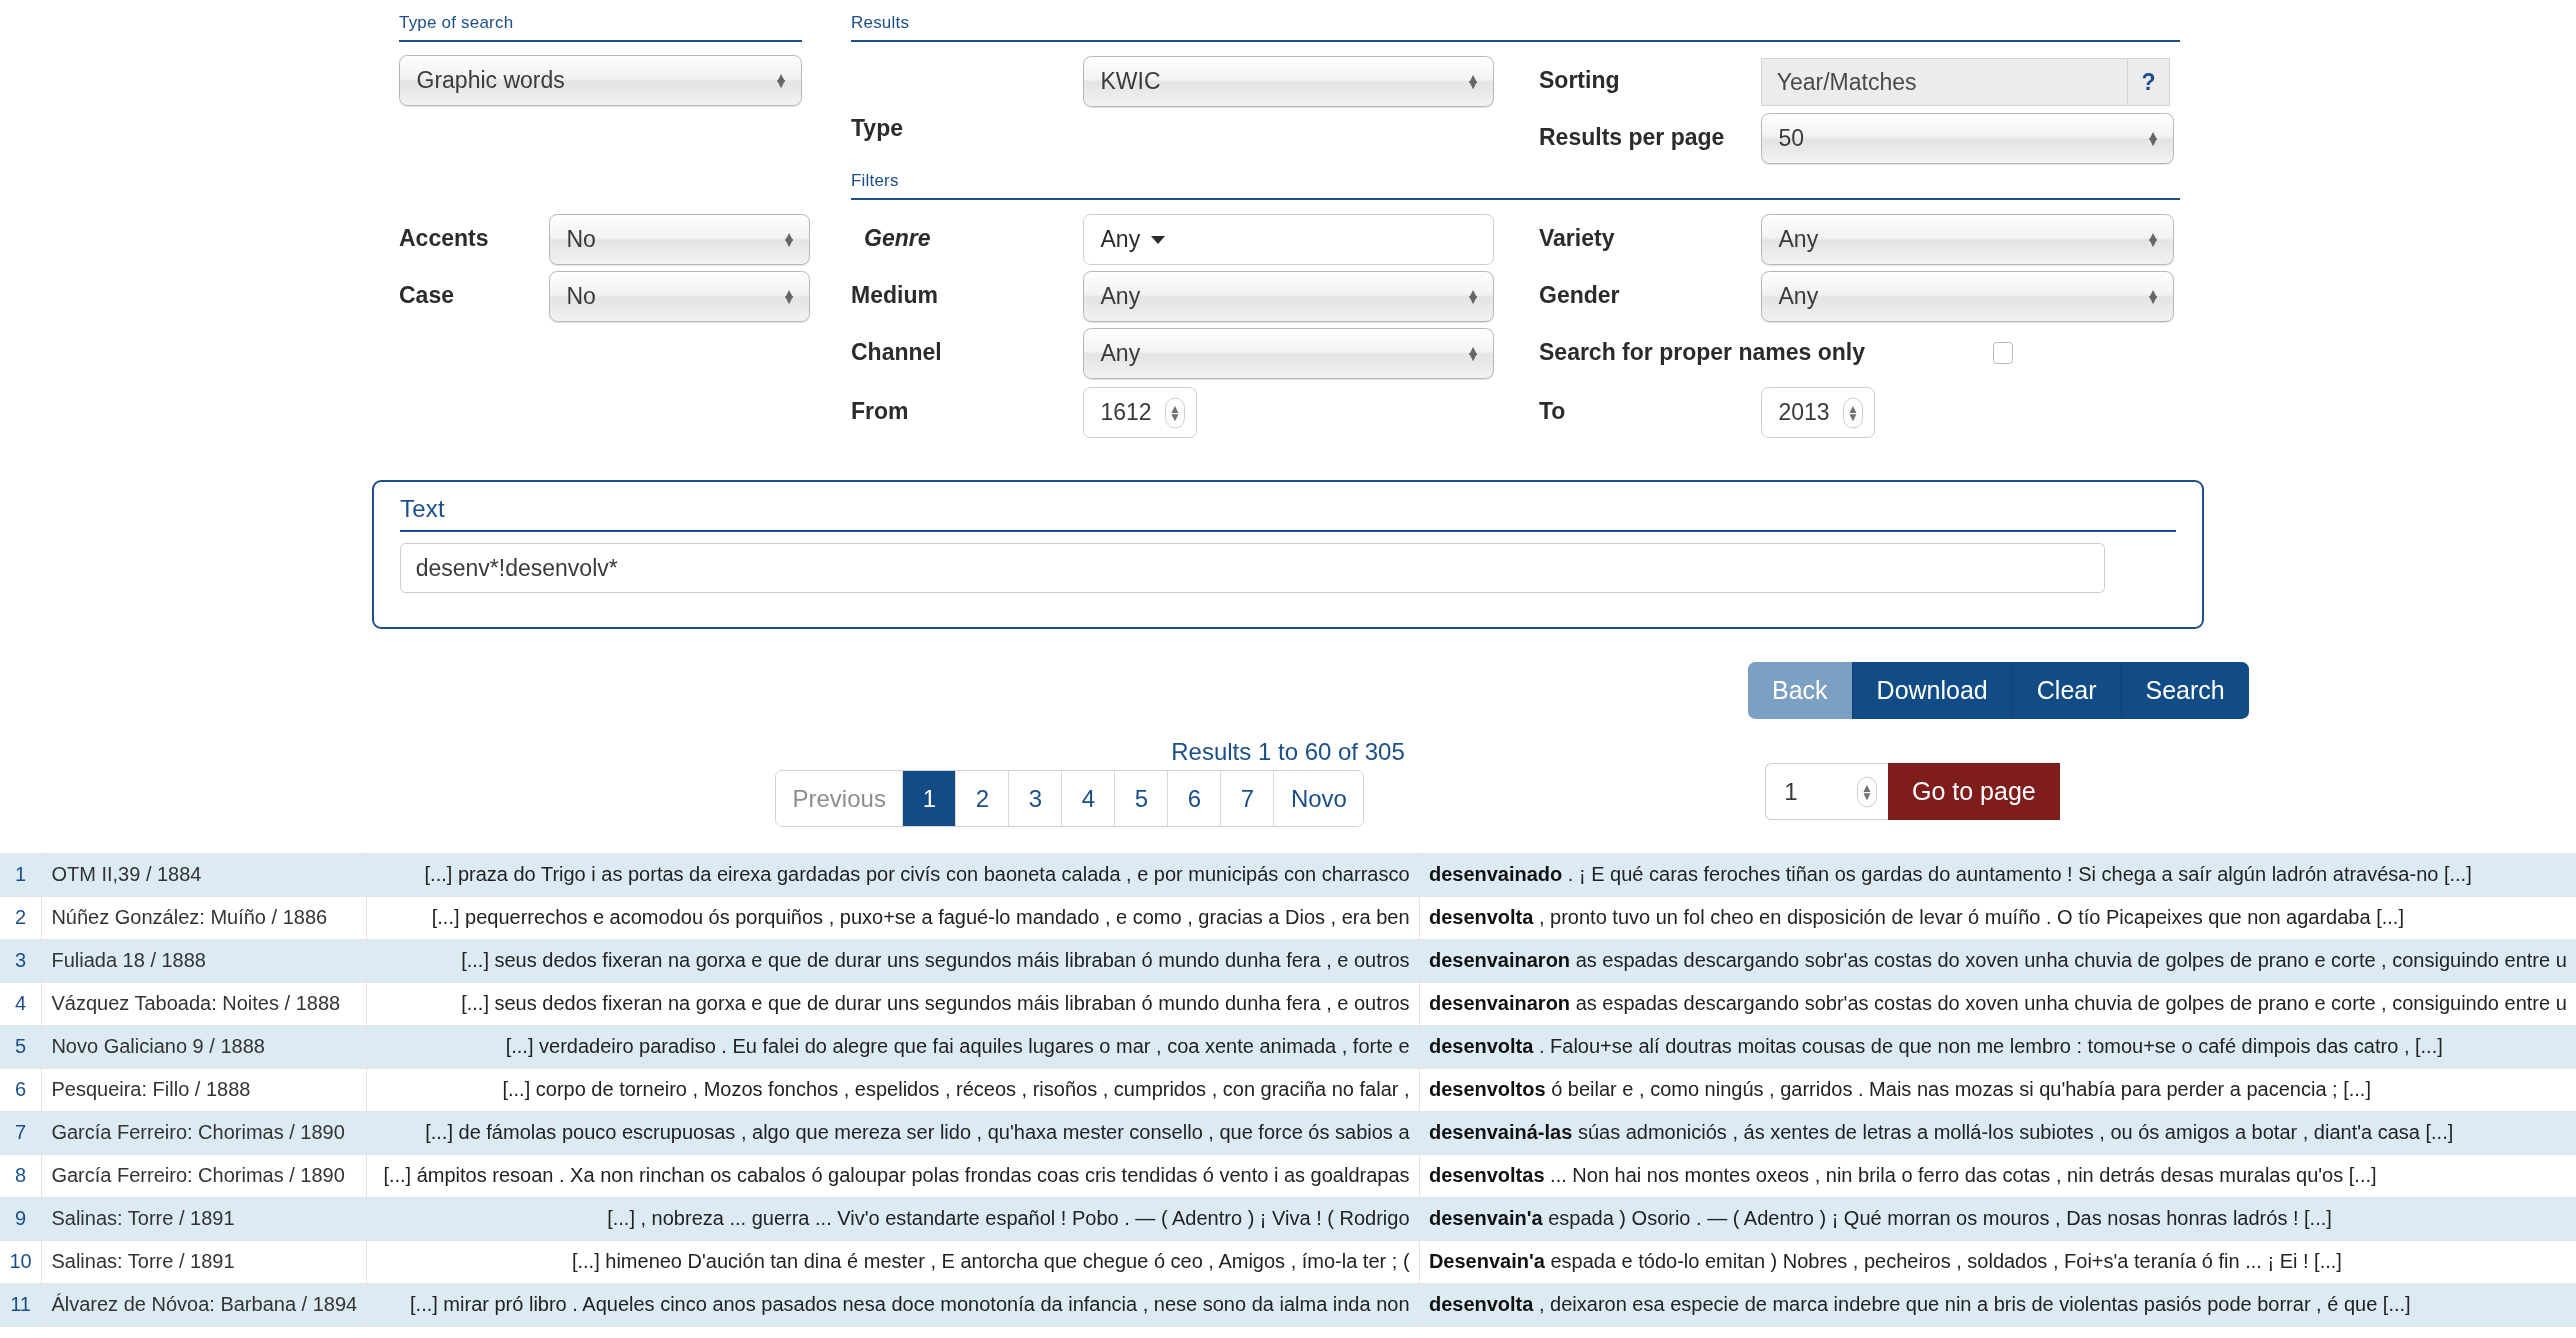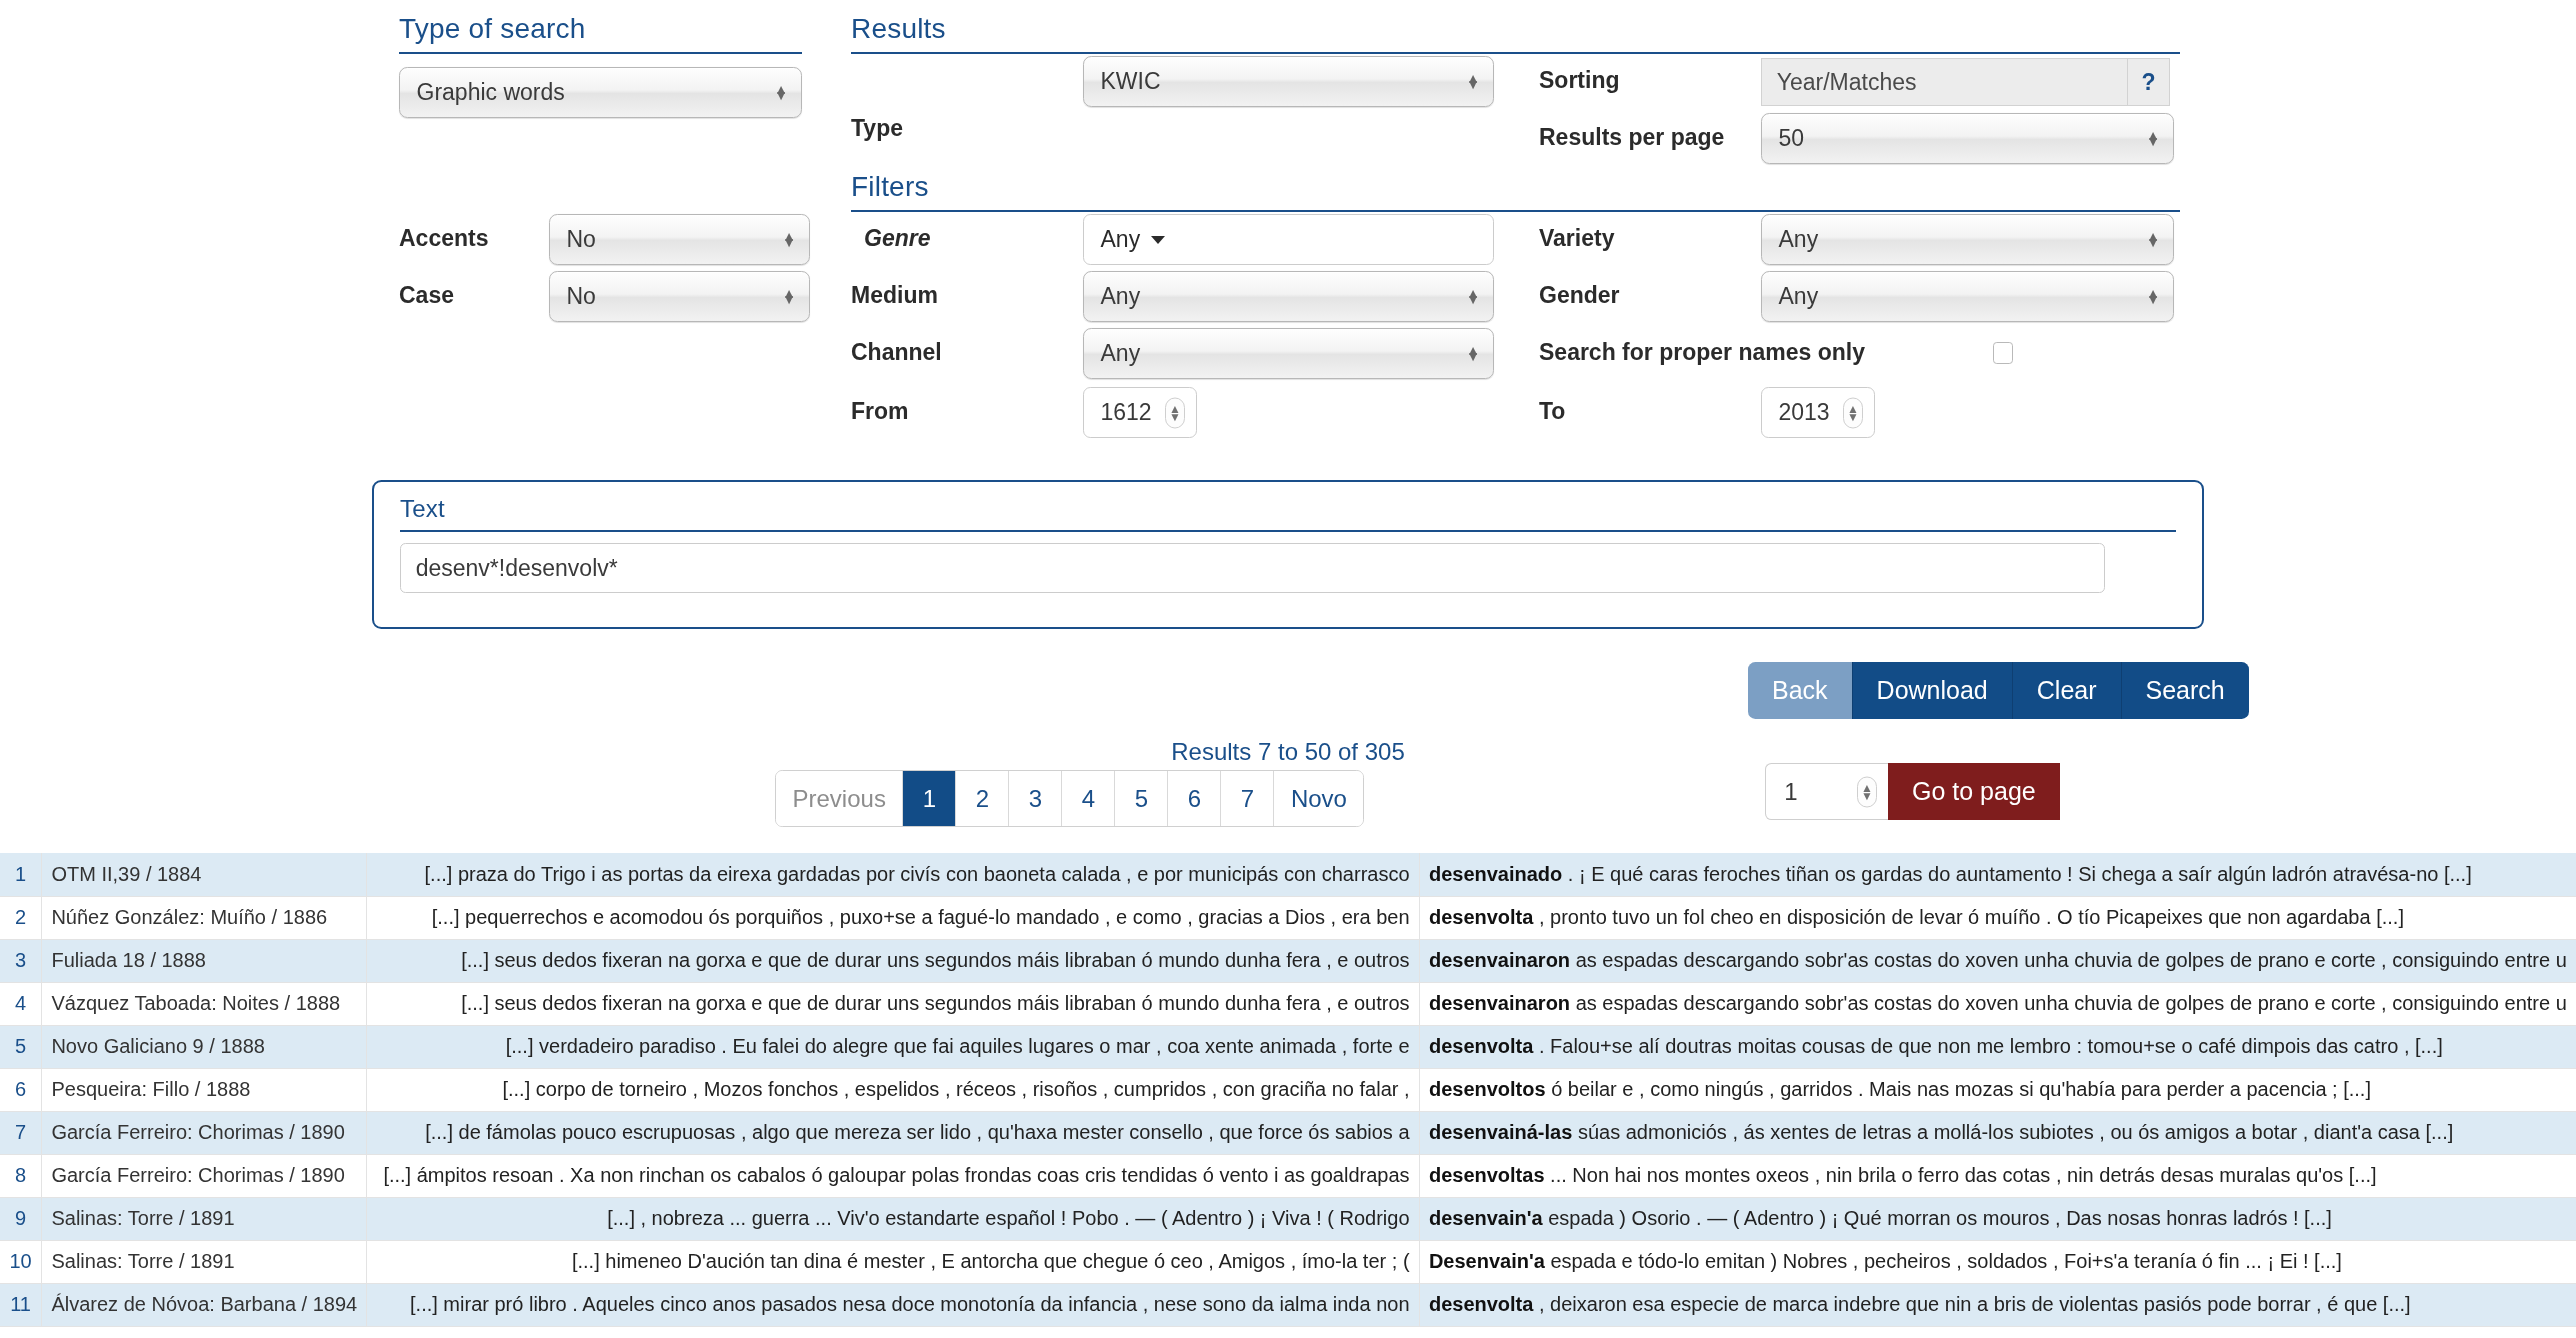--- a/index.html
+++ b/index.html
@@ -10,21 +10,21 @@
     color: #333333;
     overflow: hidden;
   }
   * { box-sizing: border-box; }
 
   .page { position: relative; width: 2576px; height: 1338px; }
 
   
   .legend {
     color: #1a4f8a;
-    font-size: 28px;
+    font-size: 17px;
     padding-bottom: 7.3px;
     border-bottom: 2.8px solid #1a4f8a;
     font-weight: normal;
     letter-spacing: 0.2px;
   }
   .flabel {
     font-size: 23px;
     font-weight: bold;
     color: #2b2b2b;
   }
@@ -404,21 +404,21 @@
     <div class="textinput">desenv*!desenvolv*</div>
   </div>
 
   <div class="actionbar">
     <div class="abtn back">Back</div>
     <div class="abtn">Download</div>
     <div class="abtn">Clear</div>
     <div class="abtn">Search</div>
   </div>
 
-  <div class="rescount">Results 7 to 50 of 305</div>
+  <div class="rescount">Results 1 to 60 of 305</div>
 
   <div class="pager" id="pager">
       <div class="pg prev">Previous</div>
       <div class="pg active">1</div>
       <div class="pg ">2</div>
       <div class="pg ">3</div>
       <div class="pg ">4</div>
       <div class="pg ">5</div>
       <div class="pg ">6</div>
       <div class="pg ">7</div>

